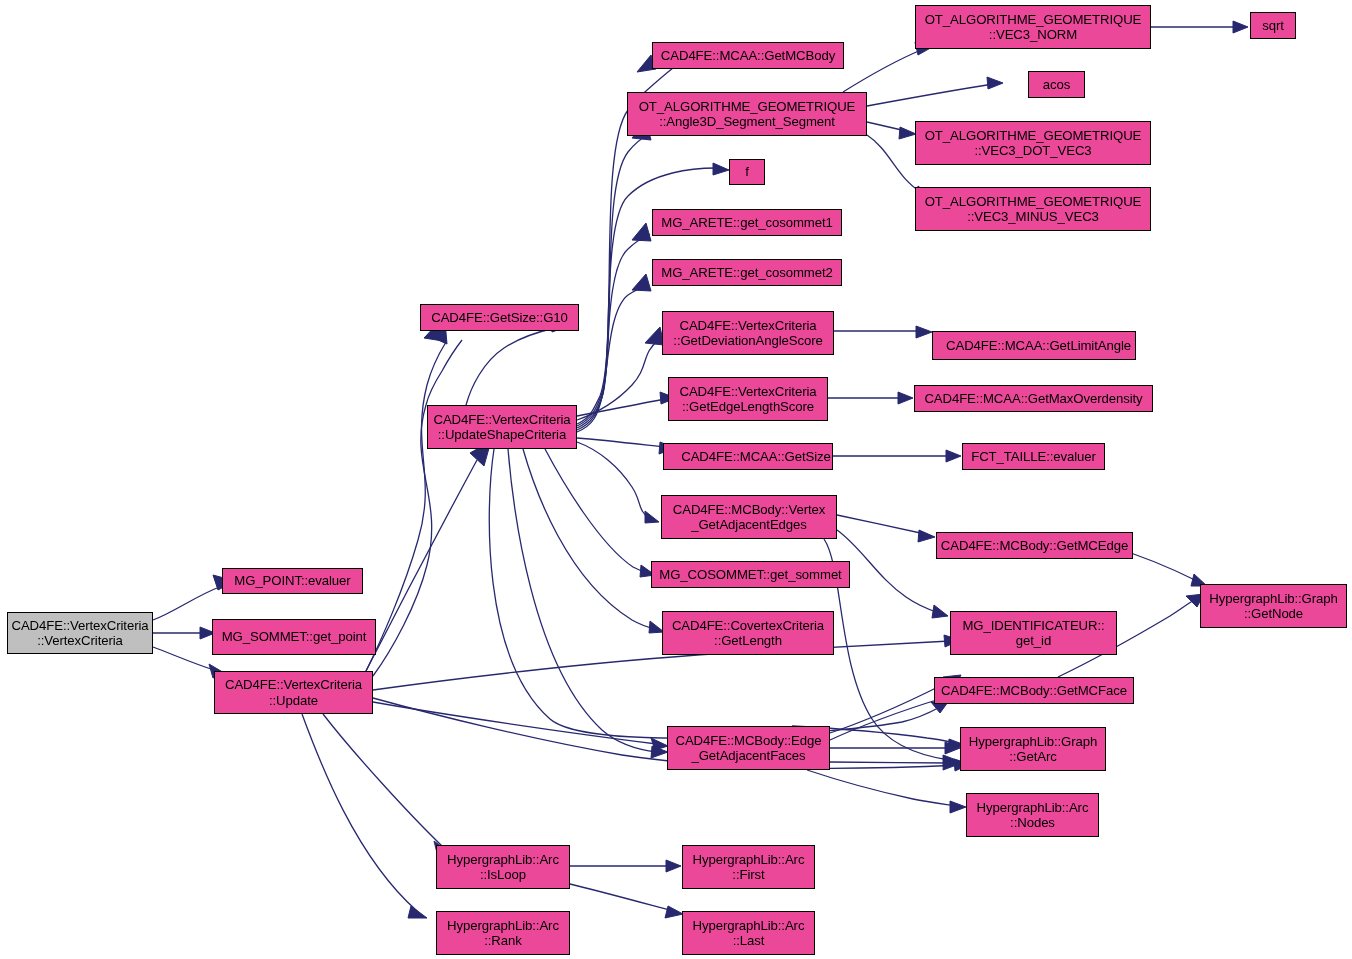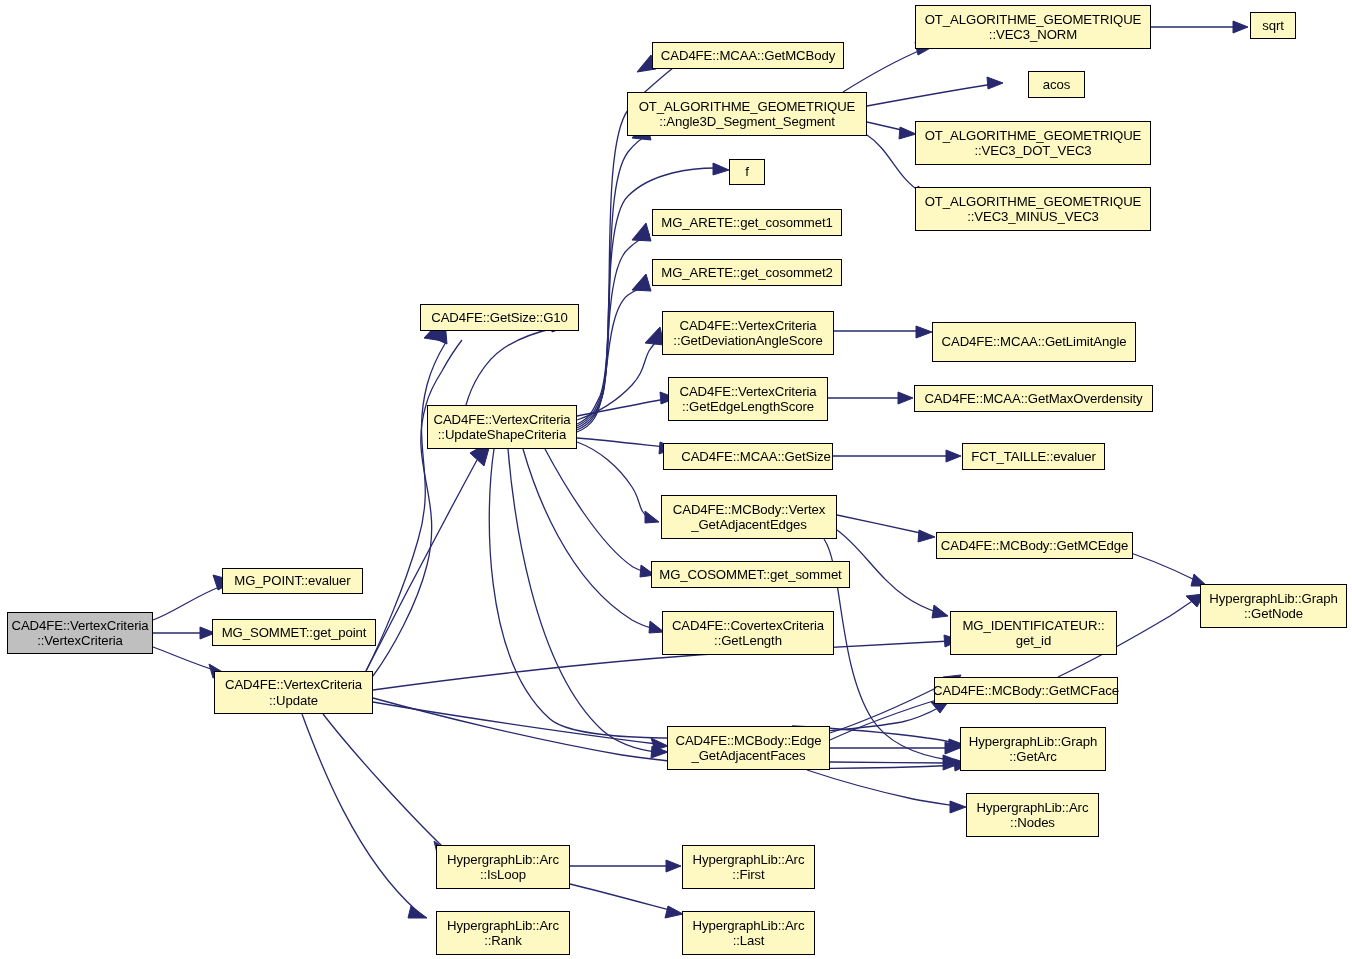--- a/index.html
+++ b/index.html
@@ -9,21 +9,21 @@
     width:1352px;height:959px;
     background:#ffffff;
     font-family:"Liberation Sans", sans-serif;
     overflow:hidden;
   }
   svg#edges{position:absolute;left:0;top:0;width:1352px;height:959px;}
   .node{
     position:absolute;
     box-sizing:border-box;
     border:1px solid #000000;
-    background:#fef9c3;
+    background:#ec4899;
     display:flex;align-items:center;justify-content:center;
     text-align:center;
     font-size:13.2px;
     line-height:15.5px;
     color:#000000;
     white-space:pre-line;
     letter-spacing:-0.1px;
     z-index:5;
   }
   .node.root{
@@ -126,21 +126,21 @@
       <path d="M807,770 C834,779 876,791 913,799 C928,802 943,804 956,806" fill="none" stroke="#27286e" stroke-width="1.3"></path>
       <polygon points="966,807 950,801 950,813" fill="#27286e" stroke="#27286e" stroke-width="1"></polygon>
       <path d="M570,866 L671,866" fill="none" stroke="#27286e" stroke-width="1.3"></path>
       <polygon points="681,866 666,860 666,872" fill="#27286e" stroke="#27286e" stroke-width="1"></polygon>
       <path d="M570,884 C603,892 643,903 673,911" fill="none" stroke="#27286e" stroke-width="1.3"></path>
       <polygon points="683,914 668,906 665,918" fill="#27286e" stroke="#27286e" stroke-width="1"></polygon>
     </svg>
 <div class="node root" style="left: 7px; top: 612px; width: 146px; height: 42px;"><span class="lbl">CAD4FE::VertexCriteria
 ::VertexCriteria</span></div>
     <div class="node" style="left: 222px; top: 568px; width: 141px; height: 26px;"><span class="lbl">MG_POINT::evaluer</span></div>
-    <div class="node" style="left: 212px; top: 619px; width: 164px; height: 27px;"><span class="lbl">MG_SOMMET::get_point</span></div>
+    <div class="node" style="left: 212px; top: 619px; width: 164px; height: 36px;"><span class="lbl">MG_SOMMET::get_point</span></div>
     <div class="node" style="left: 214px; top: 671px; width: 159px; height: 43px;"><span class="lbl">CAD4FE::VertexCriteria
 ::Update</span></div>
     <div class="node" style="left: 420px; top: 304px; width: 159px; height: 27px;"><span class="lbl">CAD4FE::GetSize::G10</span></div>
     <div class="node" style="left: 427px; top: 405px; width: 150px; height: 44px;"><span class="lbl">CAD4FE::VertexCriteria
 ::UpdateShapeCriteria</span></div>
     <div class="node" style="left: 652px; top: 42px; width: 192px; height: 27px;"><span class="lbl">CAD4FE::MCAA::GetMCBody</span></div>
     <div class="node" style="left: 627px; top: 92px; width: 240px; height: 44px;"><span class="lbl">OT_ALGORITHME_GEOMETRIQUE
 ::Angle3D_Segment_Segment</span></div>
     <div class="node" style="left: 729px; top: 159px; width: 36px; height: 26px;"><span class="lbl">f</span></div>
     <div class="node" style="left: 652px; top: 209px; width: 190px; height: 27px;"><span class="lbl">MG_ARETE::get_cosommet1</span></div>
@@ -157,27 +157,27 @@
 ::GetLength</span></div>
     <div class="node" style="left: 667px; top: 726px; width: 163px; height: 44px; align-items: center;"><span class="lbl">CAD4FE::MCBody::Edge
 _GetAdjacentFaces</span></div>
     <div class="node" style="left: 915px; top: 5px; width: 236px; height: 44px;"><span class="lbl">OT_ALGORITHME_GEOMETRIQUE
 ::VEC3_NORM</span></div>
     <div class="node" style="left: 1003px; top: 71px; width: 57px; height: 27px; margin-left: 25px;"><span class="lbl">acos</span></div>
     <div class="node" style="left: 915px; top: 121px; width: 236px; height: 44px;"><span class="lbl">OT_ALGORITHME_GEOMETRIQUE
 ::VEC3_DOT_VEC3</span></div>
     <div class="node" style="left: 915px; top: 187px; width: 236px; height: 44px;"><span class="lbl">OT_ALGORITHME_GEOMETRIQUE
 ::VEC3_MINUS_VEC3</span></div>
-    <div class="node" style="left: 932px; top: 322px; width: 204px; height: 40px;"><span class="lbl">CAD4FE::MCAA::GetLimitAngle</span></div>
+    <div class="node" style="left: 932px; top: 331px; width: 204px; height: 29px; justify-content: flex-end;"><span class="lbl">CAD4FE::MCAA::GetLimitAngle</span></div>
     <div class="node" style="left: 914px; top: 385px; width: 239px; height: 27px;"><span class="lbl">CAD4FE::MCAA::GetMaxOverdensity</span></div>
     <div class="node" style="left: 962px; top: 443px; width: 143px; height: 27px; align-items: center;"><span class="lbl">FCT_TAILLE::evaluer</span></div>
     <div class="node" style="left: 936px; top: 532px; width: 197px; height: 27px;"><span class="lbl">CAD4FE::MCBody::GetMCEdge</span></div>
     <div class="node" style="left: 950px; top: 611px; width: 167px; height: 44px;"><span class="lbl">MG_IDENTIFICATEUR::
 get_id</span></div>
-    <div class="node" style="left: 934px; top: 677px; width: 184px; height: 27px;"><span class="lbl">CAD4FE::MCBody::GetMCFace</span></div>
+    <div class="node" style="left: 934px; top: 677px; width: 200px; height: 27px;"><span class="lbl">CAD4FE::MCBody::GetMCFace</span></div>
     <div class="node" style="left: 960px; top: 727px; width: 146px; height: 44px;"><span class="lbl">HypergraphLib::Graph
 ::GetArc</span></div>
     <div class="node" style="left: 966px; top: 793px; width: 133px; height: 44px;"><span class="lbl">HypergraphLib::Arc
 ::Nodes</span></div>
     <div class="node" style="left: 1200px; top: 584px; width: 147px; height: 44px;"><span class="lbl">HypergraphLib::Graph
 ::GetNode</span></div>
     <div class="node" style="left: 1250px; top: 12px; width: 46px; height: 27px;"><span class="lbl">sqrt</span></div>
     <div class="node" style="left: 436px; top: 845px; width: 134px; height: 44px;"><span class="lbl">HypergraphLib::Arc
 ::IsLoop</span></div>
     <div class="node" style="left: 436px; top: 911px; width: 134px; height: 44px;"><span class="lbl">HypergraphLib::Arc

